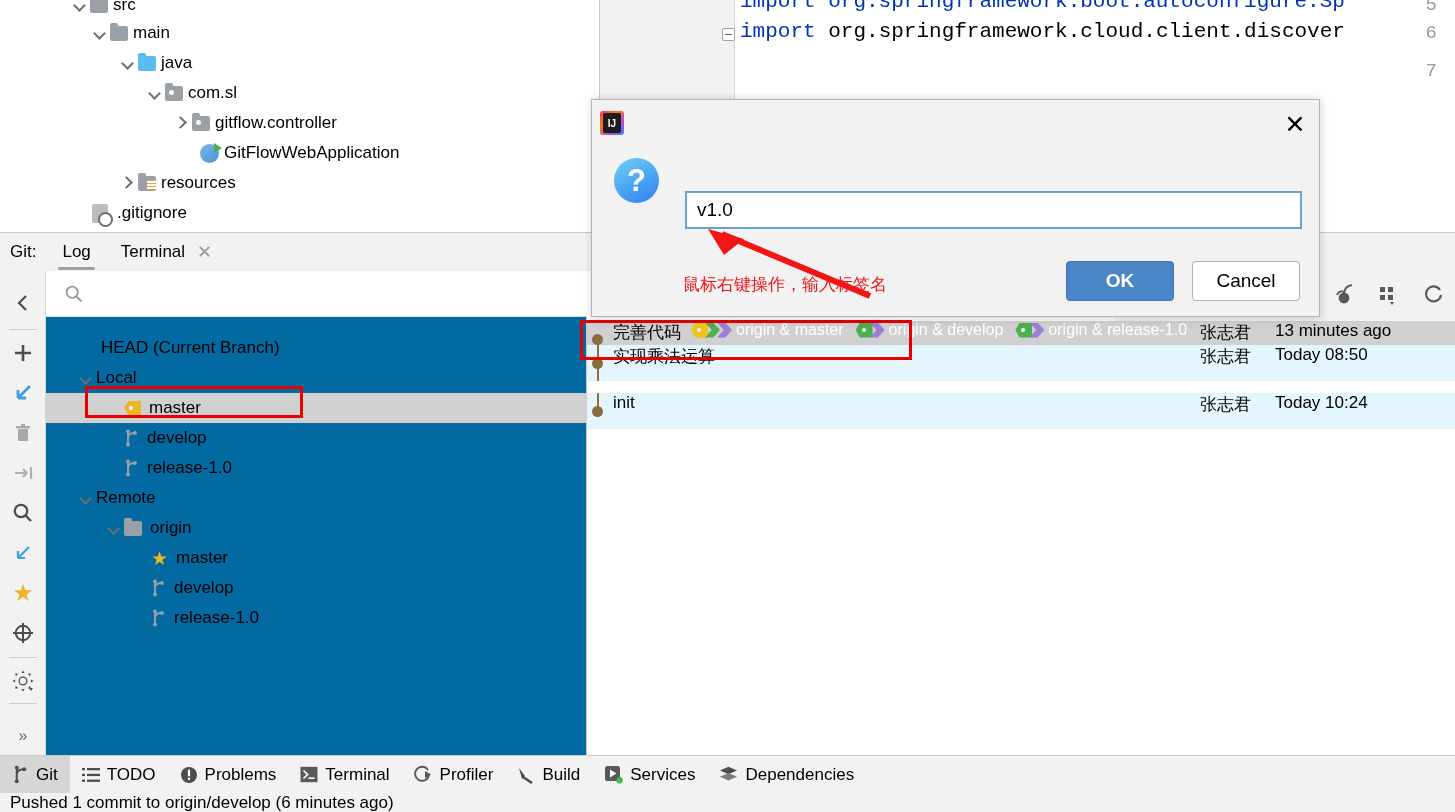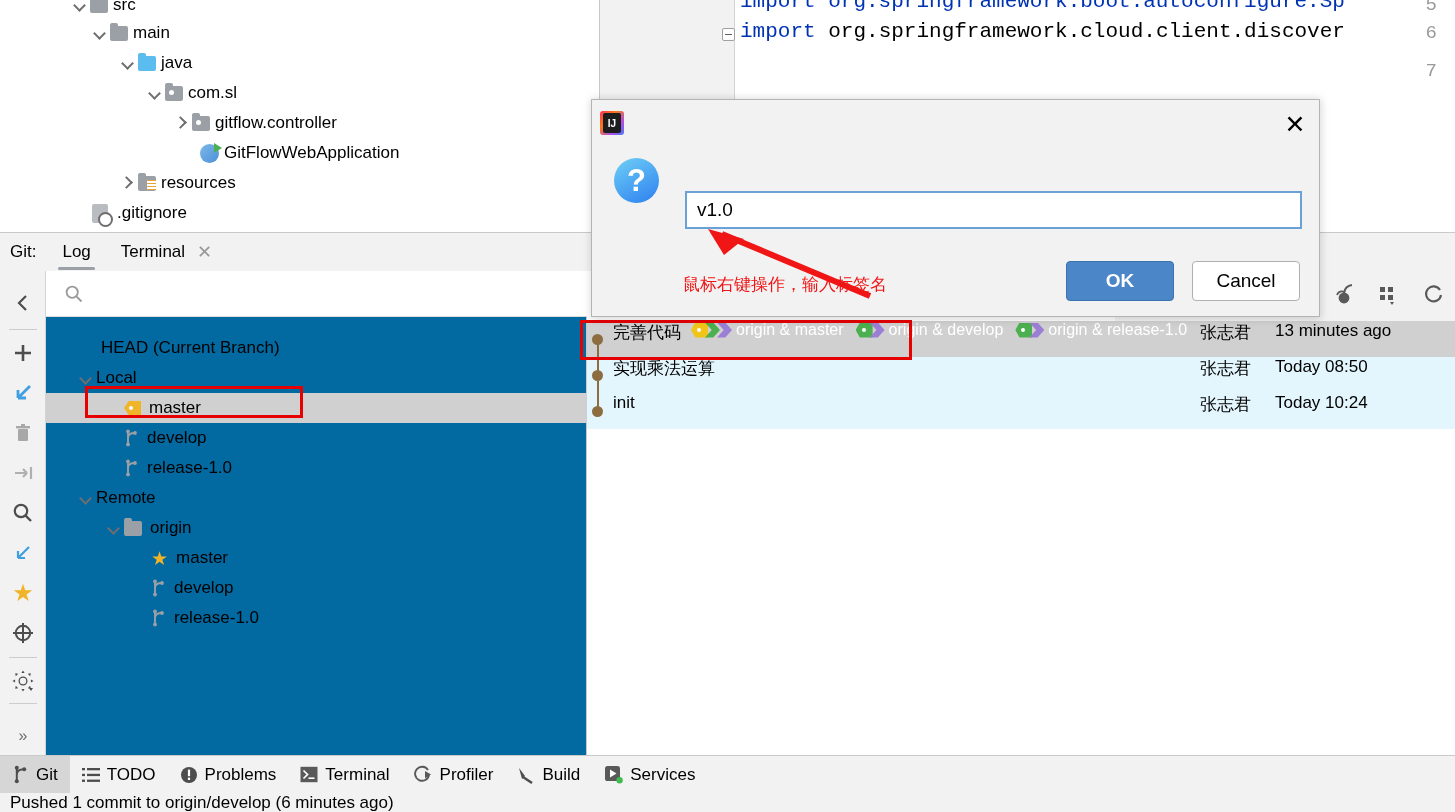--- a/index.html
+++ b/index.html
@@ -519,21 +519,21 @@
         </span>
         <span class="ctag">
           <span class="tagchip" style="background:#4caf50"></span>
           <span class="chev2" style="background:#9b7fd4"></span>
           <span class="refname">origin &amp; release-1.0</span>
         </span>
         <span class="author" style="left:613px">张志君</span>
         <span class="ctime" style="left:688px">13 minutes ago</span>
       </div>
 
-      <div class="commitrow" style="top:86px">
+      <div class="commitrow" style="top:74px">
         <span class="graphcol">
           <span class="gline"></span>
             <span class="gdot"></span>
         </span>
         <span style="margin-left:4px">实现乘法运算</span>
         <span class="author" style="left:613px">张志君</span>
         <span class="ctime" style="left:688px">Today 08:50</span>
       </div>
 
       <div class="commitrow" style="top:122px">
@@ -603,20 +603,27 @@
       <span>Build</span>
     </div>
     <div class="twbtn">
       <svg width="19" height="19" viewBox="0 0 19 19">
           <rect x="1" y="1" width="15" height="15" rx="2.6" fill="#595959"></rect>
           <path d="M6 4.6 l6.5 3.9 l-6.5 3.9z" fill="#fff"></path>
           <circle cx="15.6" cy="15.2" r="3.2" fill="#3fbb4f"></circle>
         </svg>
       <span>Services</span>
     </div>
+    <div class="twbtn">
+      <svg width="19" height="18" viewBox="0 0 19 18">
+          <path d="M9.5 0.8 L18 4.5 L9.5 8.2 L1 4.5z" fill="#4d4d4d"></path>
+          <path d="M9.5 7 L18 10.7 L9.5 14.4 L1 10.7z" fill="#7d7d7d"></path>
+        </svg>
+      <span>Dependencies</span>
+    </div>
   </div>
 
   <div class="statusbar">
     <span>Pushed 1 commit to origin/develop (6 minutes ago)</span>
   </div>
 
   <div class="dlgShadow"></div>
   <div class="dialog">
     <div class="dlgtitle">
       <span class="ijlogo"></span>

